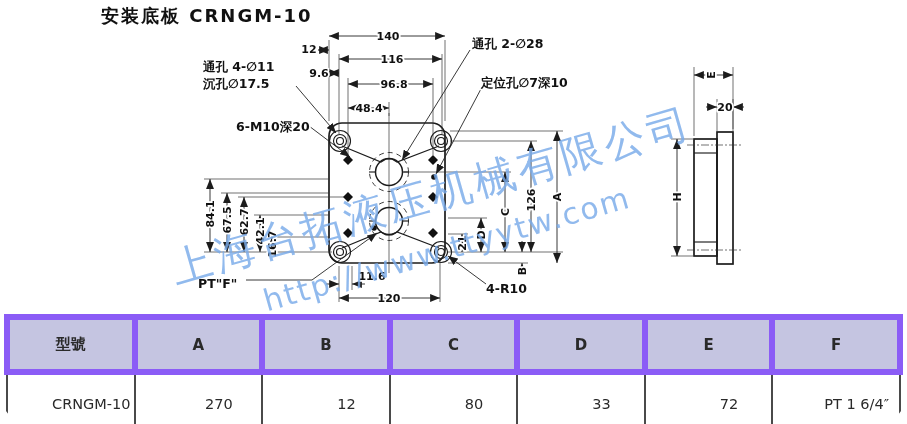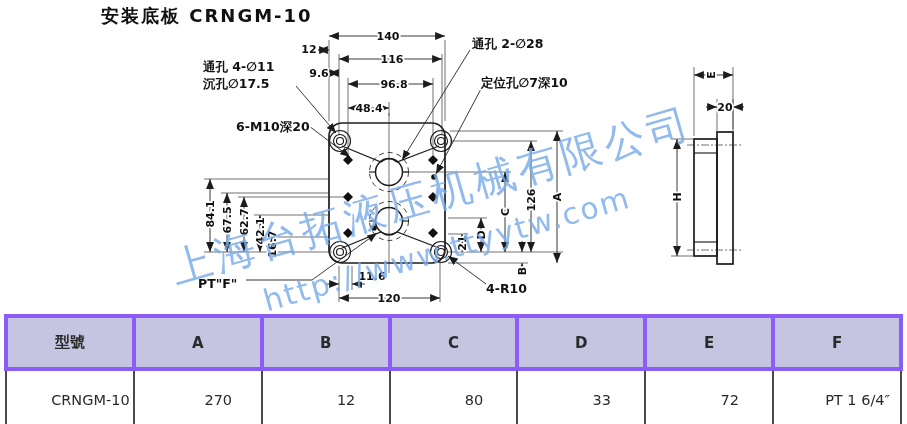--- a/index.html
+++ b/index.html
@@ -1,36 +1,36 @@
 <!DOCTYPE html>
 <html style="--hdr: #c5c5e1;"><head>
 <meta charset="utf-8">
 <style>
   html,body{margin:0;padding:0;background:#fff;}
   .page{position:relative;width:907px;height:424px;background:#ffffff;overflow:hidden;
-        font-family:"DejaVu Sans",sans-serif;}
+        font-family:"DejaVu Sans",sans-serif;border-radius:31px;}
   .title{position:absolute;left:101px;top:4px;font-size:18px;font-weight:600;
          letter-spacing:2px;color:#111;}
   .wm{position:absolute;color:#7aabea;opacity:.82;white-space:nowrap;
       transform-origin:left center;pointer-events:none;font-weight:400;}
   .wm1{left:172px;top:243px;font-size:41px;letter-spacing:4px;transform:rotate(-16deg);}
   .wm2{left:264px;top:284px;font-size:30px;letter-spacing:2px;transform:rotate(-16deg);}
   svg.draw{position:absolute;left:0;top:0;}
   .ol{fill:none;stroke:#1c1c1c;stroke-width:1.7;}
   .ml{fill:none;stroke:#1c1c1c;stroke-width:1.15;}
   .dl{fill:none;stroke:#222;stroke-width:0.9;}
   .cl{fill:none;stroke:#333;stroke-width:0.7;}
   .dt{font:bold 11px "DejaVu Sans",sans-serif;fill:#111;
       paint-order:stroke;stroke:#fff;stroke-width:3.5px;stroke-linejoin:round;}
   .ct{font:bold 12.5px "DejaVu Sans",sans-serif;fill:#111;
       paint-order:stroke;stroke:#fff;stroke-width:3.5px;stroke-linejoin:round;}
   table.spec{position:absolute;left:4px;top:314px;width:899px;border-collapse:collapse;
              table-layout:fixed;text-align:center;color:#2a2a2a;border:2px solid #3a3a3a;}
   table.spec th{background:var(--hdr,#c5c5e1);font-size:15px;font-weight:600;height:47px;
-                border:4px solid #8b5cf6;}
+                border:6px solid #8b5cf6;}
   table.spec td{background:#fff;font-size:14.5px;height:55px;border:2px solid #4a4a4a;padding-left:42px;}
 </style>
 </head>
 <body>
 
 <div class="page">
 
   <div class="title">安装底板 CRNGM-10</div>
 
   <svg class="draw" width="907" height="314" viewBox="0 0 907 314">

